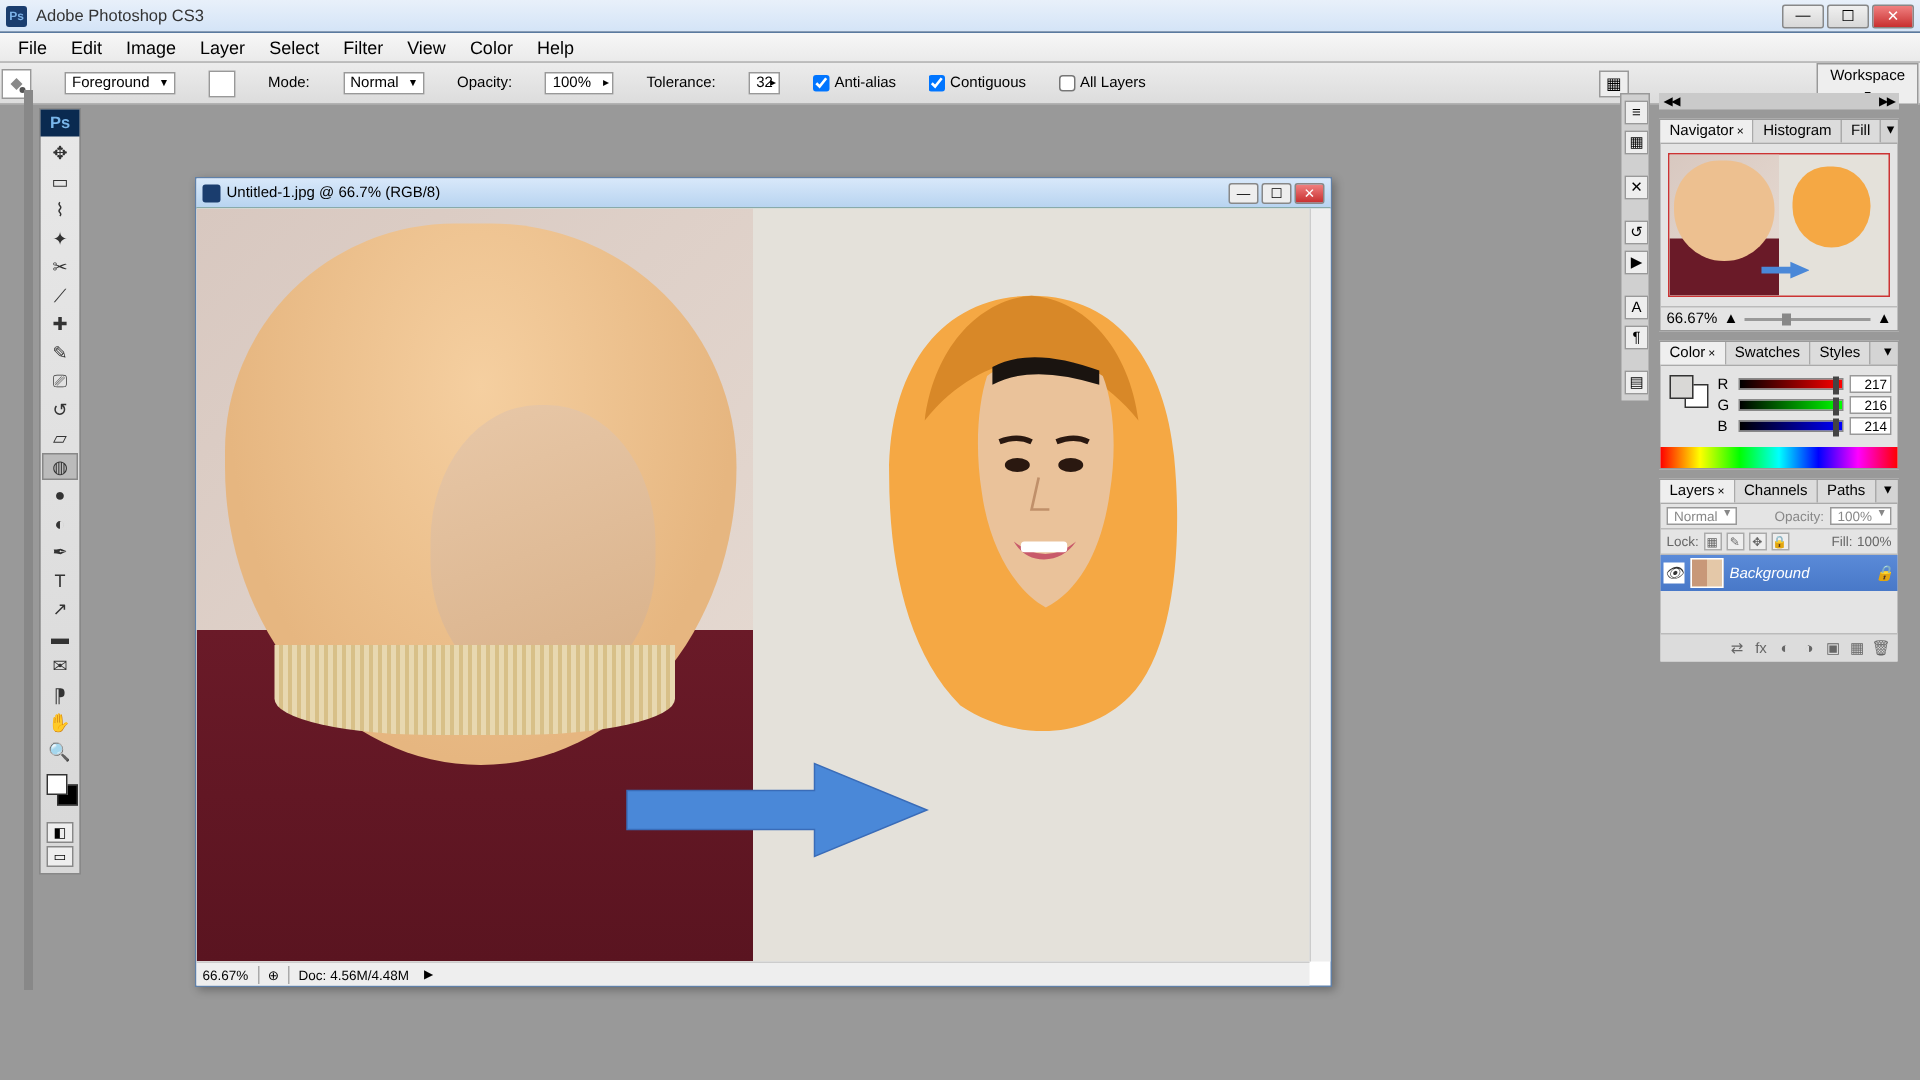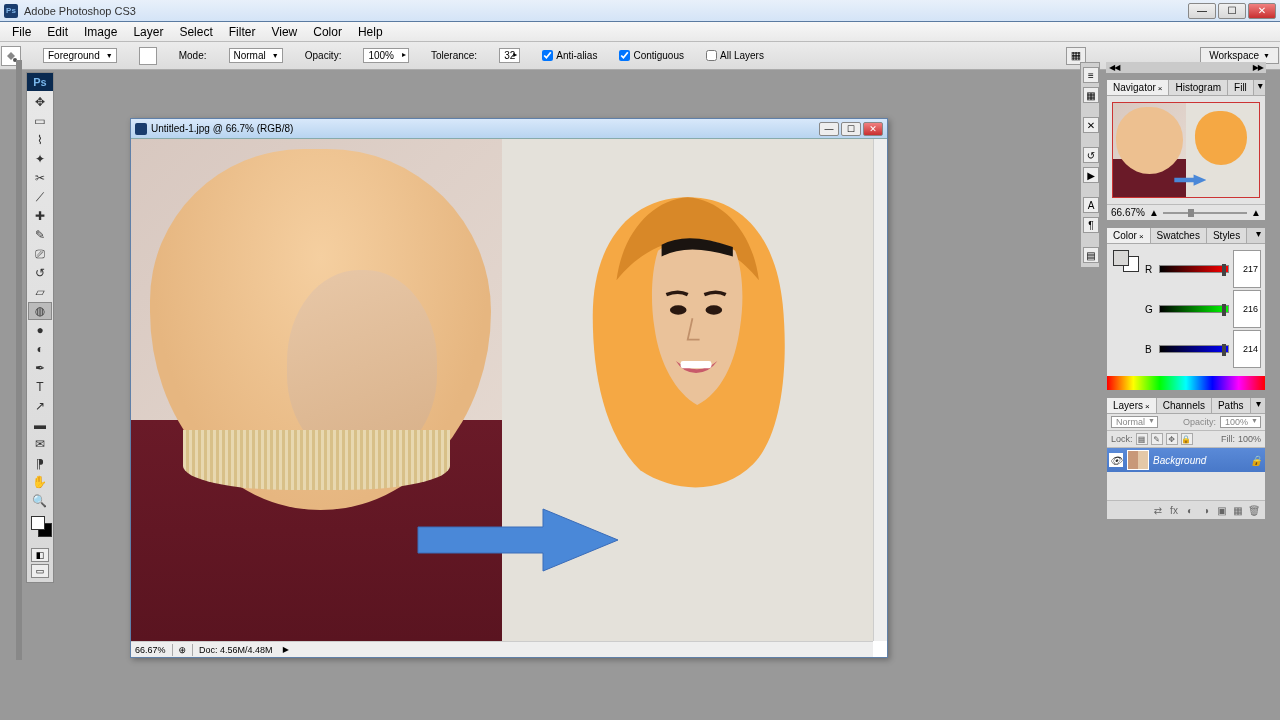--- a/index.html
+++ b/index.html
@@ -22,21 +22,21 @@
 
 .optionsbar { height: 28px; background: linear-gradient(#ececec, #dcdcdc); display: flex; align-items: center; padding: 0 1px; border-bottom: 1px solid #aaa; font-size: 10px; gap: 22px; }
 .optionsbar .tool-icon { width: 20px; height: 20px; border: 1px solid #999; background: #fff; display: flex; align-items: center; justify-content: center; }
 .optionsbar .dropdown { border: 1px solid #999; background: #fff; padding: 1px 16px 1px 4px; position: relative; font-size: 10px; }
 .optionsbar .dropdown::after { content: "▼"; position: absolute; right: 3px; font-size: 7px; top: 3px; }
 .optionsbar .swatch { width: 18px; height: 18px; border: 1px solid #999; background: #fff; }
 .optionsbar label { display: flex; align-items: center; gap: 3px; }
 .optionsbar input[type="checkbox"] { width: 11px; height: 11px; }
 .optionsbar .num { border: 1px solid #999; background: #fff; padding: 1px 14px 1px 4px; position: relative; }
 .optionsbar .num::after { content: "▸"; position: absolute; right: 2px; top: 1px; font-size: 8px; }
-.optionsbar .workspace-btn { margin-left: auto; border: 1px solid #999; background: #eee; padding: 2px 8px; display: flex; align-items: center; gap: 4px; }
+.optionsbar .workspace-btn { margin-left: auto; border: 1px solid #999; background: #eee; padding: 2px 8px; display: flex; align-items: center; gap: 4px; flex-direction: column; }
 .optionsbar .br-icon { width: 20px; height: 18px; border: 1px solid #999; background: #eee; margin-left: 280px; display:flex; align-items:center; justify-content:center; font-size:11px;}
 
 
 .toolbox-strip { position: absolute; left: 16px; top: 60px; width: 6px; height: 600px; background: #888; }
 .toolbox { position: absolute; left: 26px; top: 72px; width: 28px; background: linear-gradient(#e8e8e8, #d8d8d8); border: 1px solid #888; padding-bottom: 4px; }
 .toolbox .ps-head { height: 18px; background: #0a2a50; display: flex; align-items: center; justify-content: center; margin-bottom: 2px; }
 .toolbox .ps-head span { color: #79b6ea; font-size: 11px; font-weight: bold; }
 .toolbox .tool { width: 24px; height: 18px; margin: 1px auto; display: flex; align-items: center; justify-content: center; font-size: 12px; cursor: pointer; color: #333; }
 .toolbox .tool.sel { background: #bbb; border: 1px solid #888; }
 .toolbox .swatches { position: relative; height: 30px; margin: 4px 2px; }
@@ -93,21 +93,21 @@
 .nav-zoom .slider { flex:1; height:2px; background:#999; position:relative;}
 .nav-zoom .slider .thumb { position:absolute; left:30%; top:-3px; width:6px; height:8px; background:#888;}
 
 .color-row { display:flex; align-items:center; gap:4px; margin:2px 0;}
 .color-row .lab { width:10px; }
 .color-row .slider { flex:1; height:8px; position:relative; border:1px solid #888;}
 .color-row .slider.r { background: linear-gradient(90deg,#000,#f00);}
 .color-row .slider.g { background: linear-gradient(90deg,#000,#0f0);}
 .color-row .slider.b { background: linear-gradient(90deg,#000,#00f);}
 .color-row .slider .th { position:absolute; right:2px; top:-2px; width:4px; height:12px; background:#444;}
-.color-row .val { width:28px; border:1px solid #999; background:#fff; text-align:right; padding:13px 2px; font-size:9px;}
+.color-row .val { width:28px; border:1px solid #999; background:#fff; text-align:right; padding:0 2px; font-size:9px;}
 .color-swatches { display:flex; gap:0; padding:2px;}
 .color-swatches .cs-fg { width:16px; height:16px; background:#d9d8d6; border:1px solid #333; position:relative; z-index:2;}
 .color-swatches .cs-bg { width:16px; height:16px; background:#fff; border:1px solid #333; margin-left:-6px; margin-top:6px;}
 .spectrum { height:14px; background: linear-gradient(90deg,#f00,#ff0,#0f0,#0ff,#00f,#f0f,#f00); margin-top:2px;}
 
 .layers-opts { display:flex; align-items:center; gap:4px; padding:2px 4px; border-bottom:1px solid #bbb;}
 .layers-opts .dd { border:1px solid #999; background:#fff; padding:0 12px 0 4px; font-size:9px; position:relative; color:#888;}
 .layers-opts .dd::after { content:"▼"; position:absolute; right:2px; font-size:7px;}
 .layers-lock { display:flex; align-items:center; gap:3px; padding:2px 4px; border-bottom:1px solid #bbb; font-size:9px; color:#666;}
 .layers-lock .lk { width:12px; height:12px; border:1px solid #aaa; background:#eee; font-size:8px; display:flex; align-items:center; justify-content:center;}

